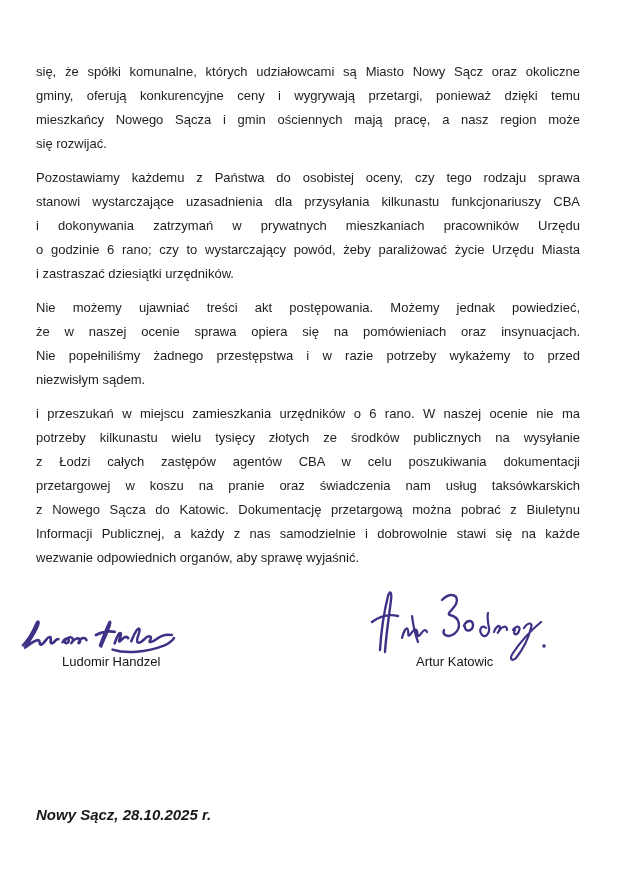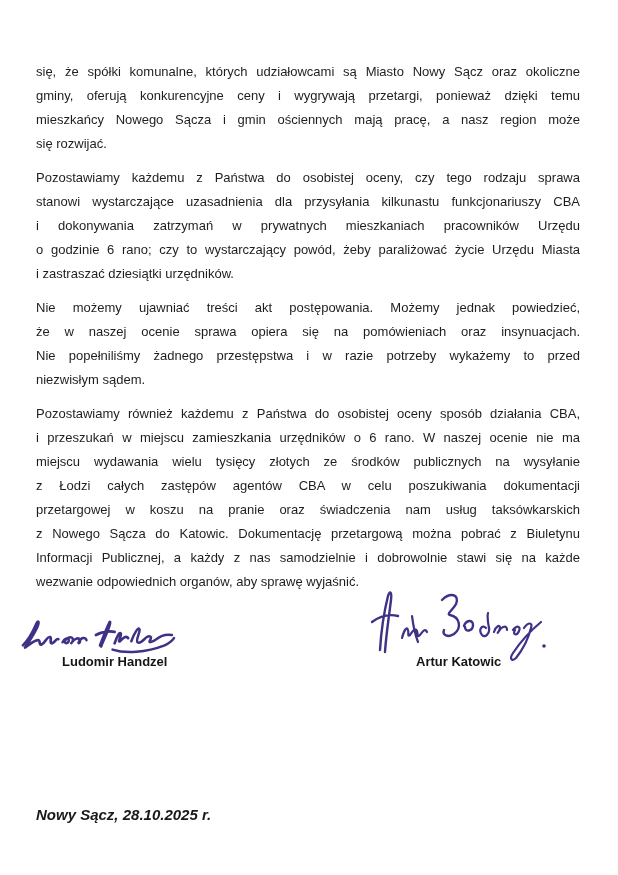--- a/index.html
+++ b/index.html
@@ -39,21 +39,21 @@
   .sig svg { display: block; }
   .sig-path {
     fill: none;
     stroke: var(--ink, #3e3186);
     stroke-linecap: round;
     stroke-linejoin: round;
   }
   .sig-name {
     position: absolute;
     font-size: 13px;
-    font-weight: 700;
+    font-weight: 400;
     white-space: nowrap;
     color: #161616;
     padding-left: 24px;
   }
   .name-left  { left: 38px;  top: 654px; }
   .name-right { left: 392px; top: 654px; }
   .sig-left  { left: 20px;  top: 610px; }
   .sig-right { left: 366px; top: 586px; }
   .dateline {
     position: absolute;
@@ -85,23 +85,22 @@
         <div class="tline">o godzinie 6 rano; czy to wystarczający powód, żeby paraliżować życie Urzędu Miasta</div>
         <div class="tline lastline">i zastraszać dziesiątki urzędników.</div>
       </div>
       <div class="para">
         <div class="tline">Nie możemy ujawniać treści akt postępowania. Możemy jednak powiedzieć,</div>
         <div class="tline">że w naszej ocenie sprawa opiera się na pomówieniach oraz insynuacjach.</div>
         <div class="tline">Nie popełniliśmy żadnego przestępstwa i w razie potrzeby wykażemy to przed</div>
         <div class="tline lastline">niezwisłym sądem.</div>
       </div>
       <div class="para">
-        <div class="tline">Pozostawiamy również każdemu z Państwa do osobistej oceny sposób działania CBA,</div>
         <div class="tline">i przeszukań w miejscu zamieszkania urzędników o 6 rano. W naszej ocenie nie ma</div>
-        <div class="tline">miejscu wydawania wielu tysięcy złotych ze środków publicznych na wysyłanie</div>
+        <div class="tline">potrzeby kilkunastu wielu tysięcy złotych ze środków publicznych na wysyłanie</div>
         <div class="tline">z Łodzi całych zastępów agentów CBA w celu poszukiwania dokumentacji</div>
         <div class="tline">przetargowej w koszu na pranie oraz świadczenia nam usług taksówkarskich</div>
         <div class="tline">z Nowego Sącza do Katowic. Dokumentację przetargową można pobrać z Biuletynu</div>
         <div class="tline">Informacji Publicznej, a każdy z nas samodzielnie i dobrowolnie stawi się na każde</div>
         <div class="tline lastline">wezwanie odpowiednich organów, aby sprawę wyjaśnić.</div>
       </div>
     </div>
 
   <div class="sig sig-left">
     <svg width="158" height="50" viewBox="0 0 150 48">

